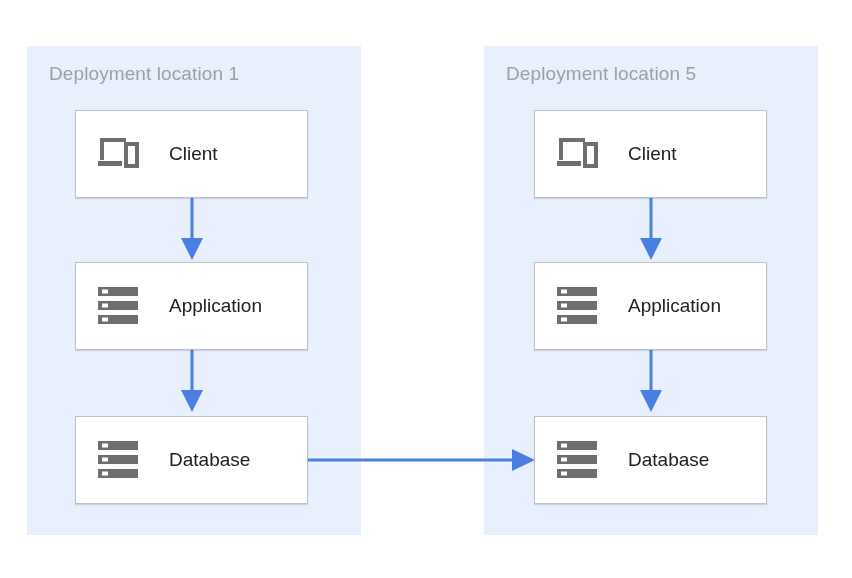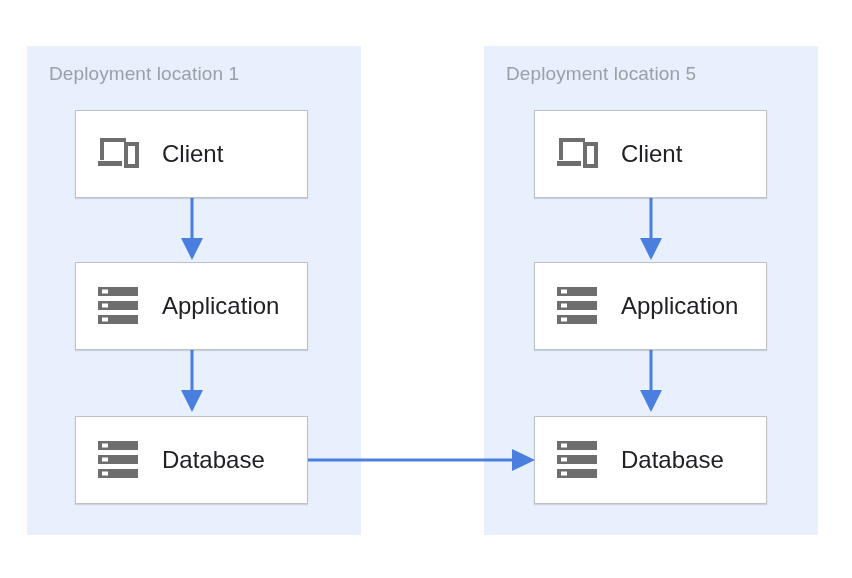--- a/index.html
+++ b/index.html
@@ -52,22 +52,22 @@
   .node .icon {
     flex: 0 0 auto;
     margin-left: 20px;
     width: 46px;
     height: 46px;
     display: flex;
     align-items: center;
     justify-content: center;
   }
   .node .node-label {
-    margin-left: 20px;
-    font-size: 24px;
+    margin-left: 27px;
+    font-size: 19px;
     line-height: 26px;
     color: #202124;
     white-space: nowrap;
   }
 
   
   #node-client-1 { left: 75px; top: 110px; width: 233px; height: 88px; }
   #node-app-1    { left: 75px; top: 262px; width: 233px; height: 88px; }
   #node-db-1     { left: 75px; top: 416px; width: 233px; height: 88px; }
   

